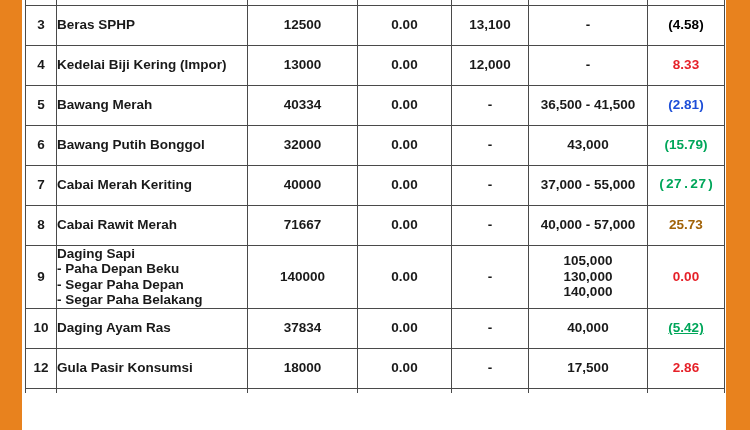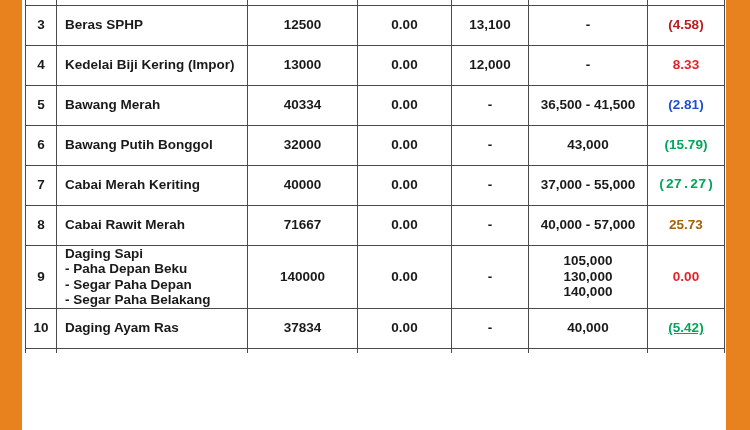--- a/index.html
+++ b/index.html
@@ -34,21 +34,21 @@
     color: #1a1a1a;
     text-align: center;
     vertical-align: middle;
     padding: 0 4px;
     line-height: 15.5px;
     overflow: hidden;
     white-space: nowrap;
   }
   table.price-table td.left {
     text-align: left;
-    padding-left: 8px;
+    padding-left: 0;
   }
   tr.row-std   { height: 40px; }
   tr.row-tall  { height: 61px; }
   tr.row-sliver{ height: 5px; }
   tr.row-sliver td { border-top: none; }
   tr.row-sliver.bottom td { border-top: 1px solid #4a4a4a; border-bottom: none; }
 </style>
 </head>
 <body>
 
@@ -81,21 +81,21 @@
           <td>3</td>
           <td class="left">
             <div>Beras SPHP</div>
           </td>
           <td>12500</td>
           <td>0.00</td>
           <td>13,100</td>
           <td>
             <div>-</div>
           </td>
-          <td style="color: #b91c1c;">(4.58)</td>
+          <td style="color: #000000;">(4.58)</td>
         </tr>
         <tr class="row-std">
           <td>4</td>
           <td class="left">
             <div>Kedelai Biji Kering (Impor)</div>
           </td>
           <td>13000</td>
           <td>0.00</td>
           <td>12,000</td>
           <td>
@@ -179,20 +179,33 @@
             <div>Daging Ayam Ras</div>
           </td>
           <td>37834</td>
           <td>0.00</td>
           <td>-</td>
           <td>
             <div>40,000</div>
           </td>
           <td style="color: rgb(0, 166, 90); text-decoration: underline;">(5.42)</td>
         </tr>
+        <tr class="row-std">
+          <td>12</td>
+          <td class="left">
+            <div>Gula Pasir Konsumsi</div>
+          </td>
+          <td>18000</td>
+          <td>0.00</td>
+          <td>-</td>
+          <td>
+            <div>17,500</div>
+          </td>
+          <td style="color: rgb(230, 33, 41);">2.86</td>
+        </tr>
         <tr class="row-sliver bottom">
         <td></td>
           <td></td>
         <td></td>
           <td></td>
         <td></td>
           <td></td>
         <td></td>
       </tr>
     </tbody>

